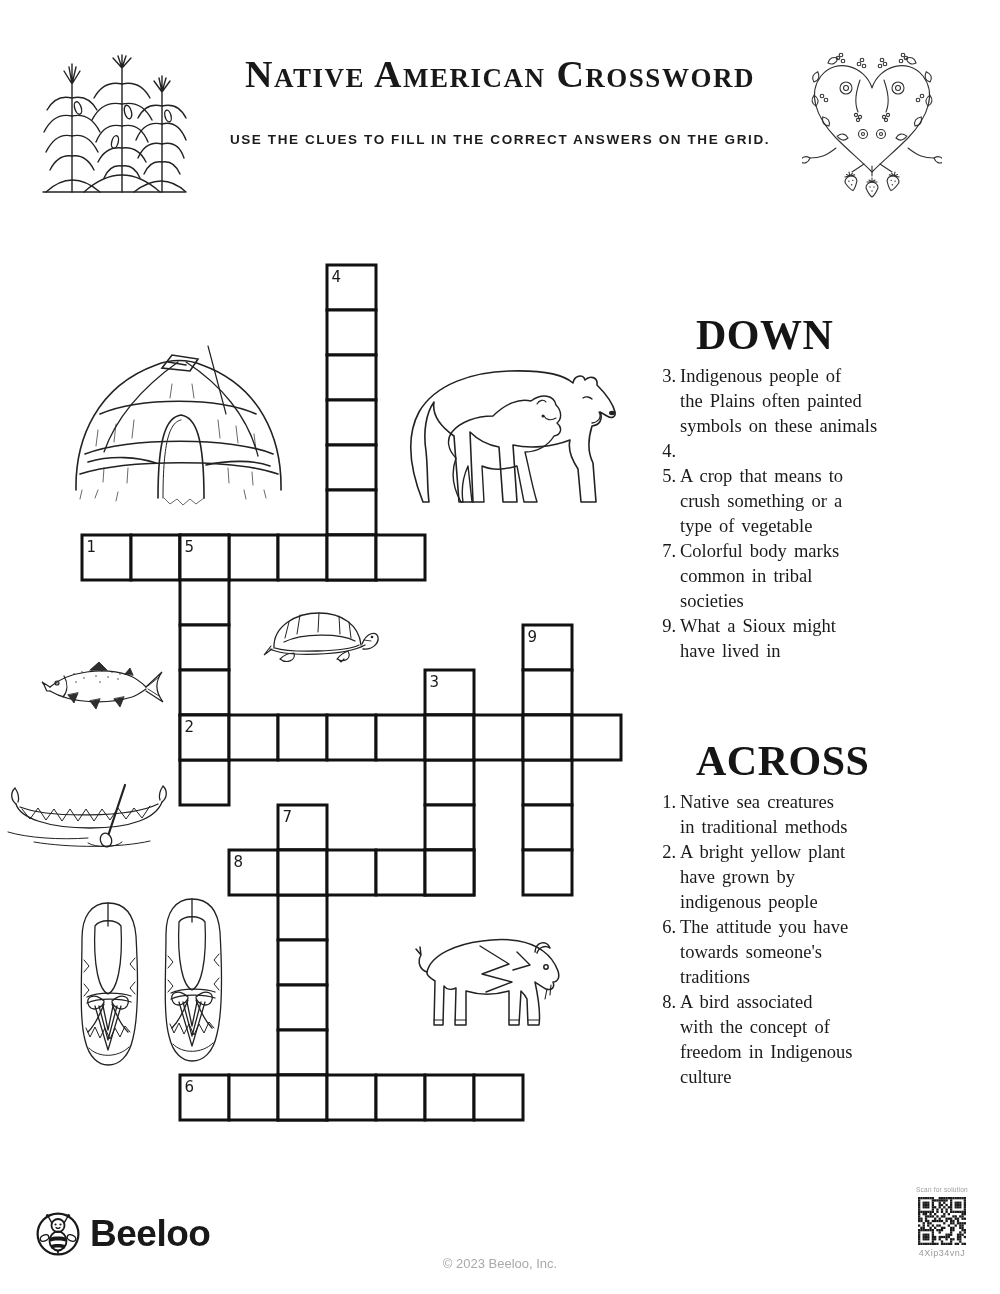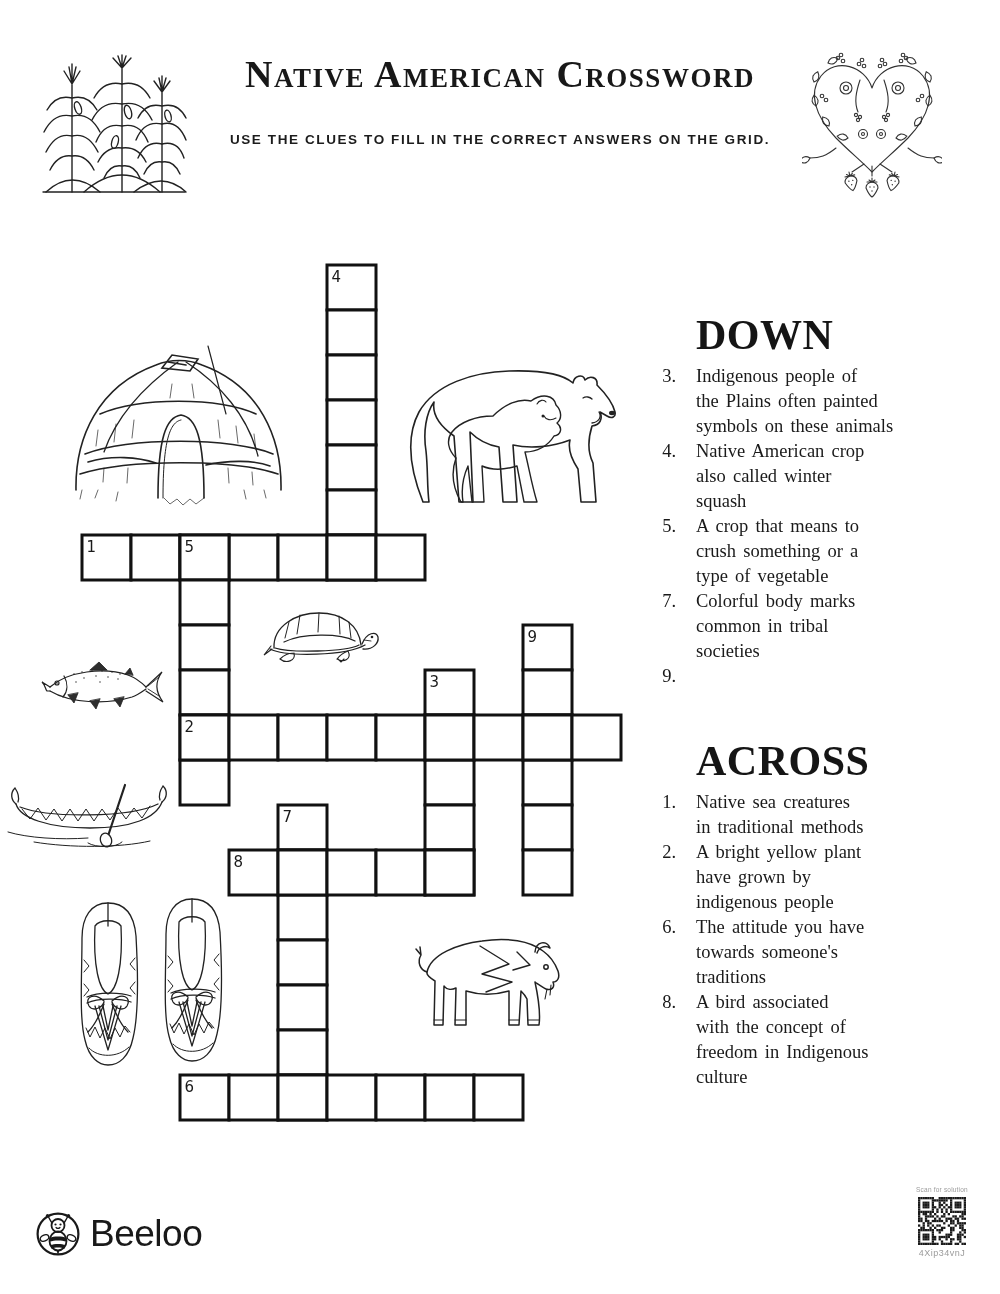--- a/index.html
+++ b/index.html
@@ -14,27 +14,27 @@
         letter-spacing:1.6px;text-transform:uppercase;color:#1c1c1c;}
   .clues-heading{font-family:"Liberation Serif",serif;font-size:42px;font-weight:700;
         letter-spacing:0.5px;color:#151515;line-height:1;margin-left:42px;}
   #down-heading{left:654px;top:314px;}
   #across-heading{left:654px;top:740px;}
   .clue-list{width:260px;}
   #down-list{left:650px;top:364px;}
   #across-list{left:650px;top:790px;}
   .clue{display:flex;align-items:flex-start;}
   .clue-num{flex:0 0 26px;width:26px;text-align:right;font-size:18.5px;line-height:25px;}
-  .clue-lines{margin-left:20px;font-size:18.5px;line-height:25px;word-spacing:2.5px;}
+  .clue-lines{margin-left:4px;font-size:18.5px;line-height:25px;word-spacing:2.5px;}
   .grid-overlay{left:0;top:0;pointer-events:none;}
   svg{display:block;}
   .illus path,.illus line,.illus circle,.illus ellipse,.illus polyline
        {vector-effect:none;}
   .brand-word{left:90px;top:1212px;height:44px;line-height:44px;
-        font-family:"Liberation Sans",sans-serif;font-weight:400;font-size:37px;
+        font-family:"Liberation Sans",sans-serif;font-weight:700;font-size:37px;
         letter-spacing:-0.5px;color:#191919;}
   .copyright{left:0;top:1256px;width:100%;text-align:center;
         font-family:"Liberation Sans",sans-serif;font-size:13px;color:#a9a9a9;}
   .qr-block{left:898px;top:1186px;width:88px;text-align:center;}
   .qr-label{font-family:"Liberation Sans",sans-serif;font-size:6.5px;color:#9b9b9b;
         letter-spacing:0.2px;}
   .qr-code-text{font-family:Liberation Sans, sans-serif;font-size:9px;color:#9b9b9b;
         margin-top:3px;letter-spacing:0.5px;}
   .qr-svg{margin:4px auto 0 auto;}
 </style>
@@ -304,44 +304,43 @@
       <div class="clue">
         <span class="clue-num">3.</span>
         <div class="clue-lines">
           <div>Indigenous people of</div>
           <div>the Plains often painted</div>
           <div>symbols on these animals</div>
         </div>
       </div>
       <div class="clue">
         <span class="clue-num">4.</span>
-        <div class="clue-lines">
-          <div>Native American crop</div>
-          <div>also called winter</div>
-          <div>squash</div>
-        </div>
       </div>
       <div class="clue">
         <span class="clue-num">5.</span>
         <div class="clue-lines">
           <div>A crop that means to</div>
           <div>crush something or a</div>
           <div>type of vegetable</div>
         </div>
       </div>
       <div class="clue">
         <span class="clue-num">7.</span>
         <div class="clue-lines">
           <div>Colorful body marks</div>
           <div>common in tribal</div>
           <div>societies</div>
         </div>
       </div>
       <div class="clue">
         <span class="clue-num">9.</span>
+        <div class="clue-lines">
+          <div>What a Sioux might</div>
+          <div>have lived in</div>
+        </div>
       </div>
     </div>
 
   <div class="abs clues-heading" id="across-heading">ACROSS</div>
   <div class="abs clue-list" id="across-list">
       <div class="clue">
         <span class="clue-num">1.</span>
         <div class="clue-lines">
           <div>Native sea creatures</div>
           <div>in traditional methods</div>
@@ -385,20 +384,21 @@
     <path d="M20,15.5 Q22,17.5 24,15.5" stroke-width="1.2"></path>
     <ellipse cx="22" cy="29" rx="8.5" ry="9.5"></ellipse>
     <path d="M14,25.5 C17,24 27,24 30,25.5 L30,29.5 C26,28 18,28 14,29.5 Z" fill="#191919" stroke="none"></path>
     <path d="M14.6,33 C18,31.5 26,31.5 29.4,33 L28.5,36.5 C25,35 19,35 15.5,36.5 Z" fill="#191919" stroke="none"></path>
     <ellipse cx="8.5" cy="26" rx="4.5" ry="3" transform="rotate(-25 8.5 26)" stroke-width="1.4"></ellipse>
     <ellipse cx="35.5" cy="26" rx="4.5" ry="3" transform="rotate(25 35.5 26)" stroke-width="1.4"></ellipse>
     <path d="M20.5,38.5 L22,43 L23.5,38.5 Z" fill="#191919" stroke="none"></path>
   </svg>
   <div class="abs brand-word">Beeloo</div>
 
+  <div class="abs copyright">© 2023 Beeloo, Inc.</div>
 
   <div class="abs qr-block">
     <div class="qr-label">Scan for solution</div>
     <svg id="qr-svg" class="qr-svg" width="48" height="48" viewBox="0 0 48 48">
         <rect x="0.00" y="0.00" width="2.3" height="2.3" fill="#1a1a1a"></rect>
         <rect x="2.29" y="0.00" width="2.3" height="2.3" fill="#1a1a1a"></rect>
         <rect x="4.57" y="0.00" width="2.3" height="2.3" fill="#1a1a1a"></rect>
         <rect x="6.86" y="0.00" width="2.3" height="2.3" fill="#1a1a1a"></rect>
         <rect x="9.14" y="0.00" width="2.3" height="2.3" fill="#1a1a1a"></rect>
         <rect x="11.43" y="0.00" width="2.3" height="2.3" fill="#1a1a1a"></rect>

